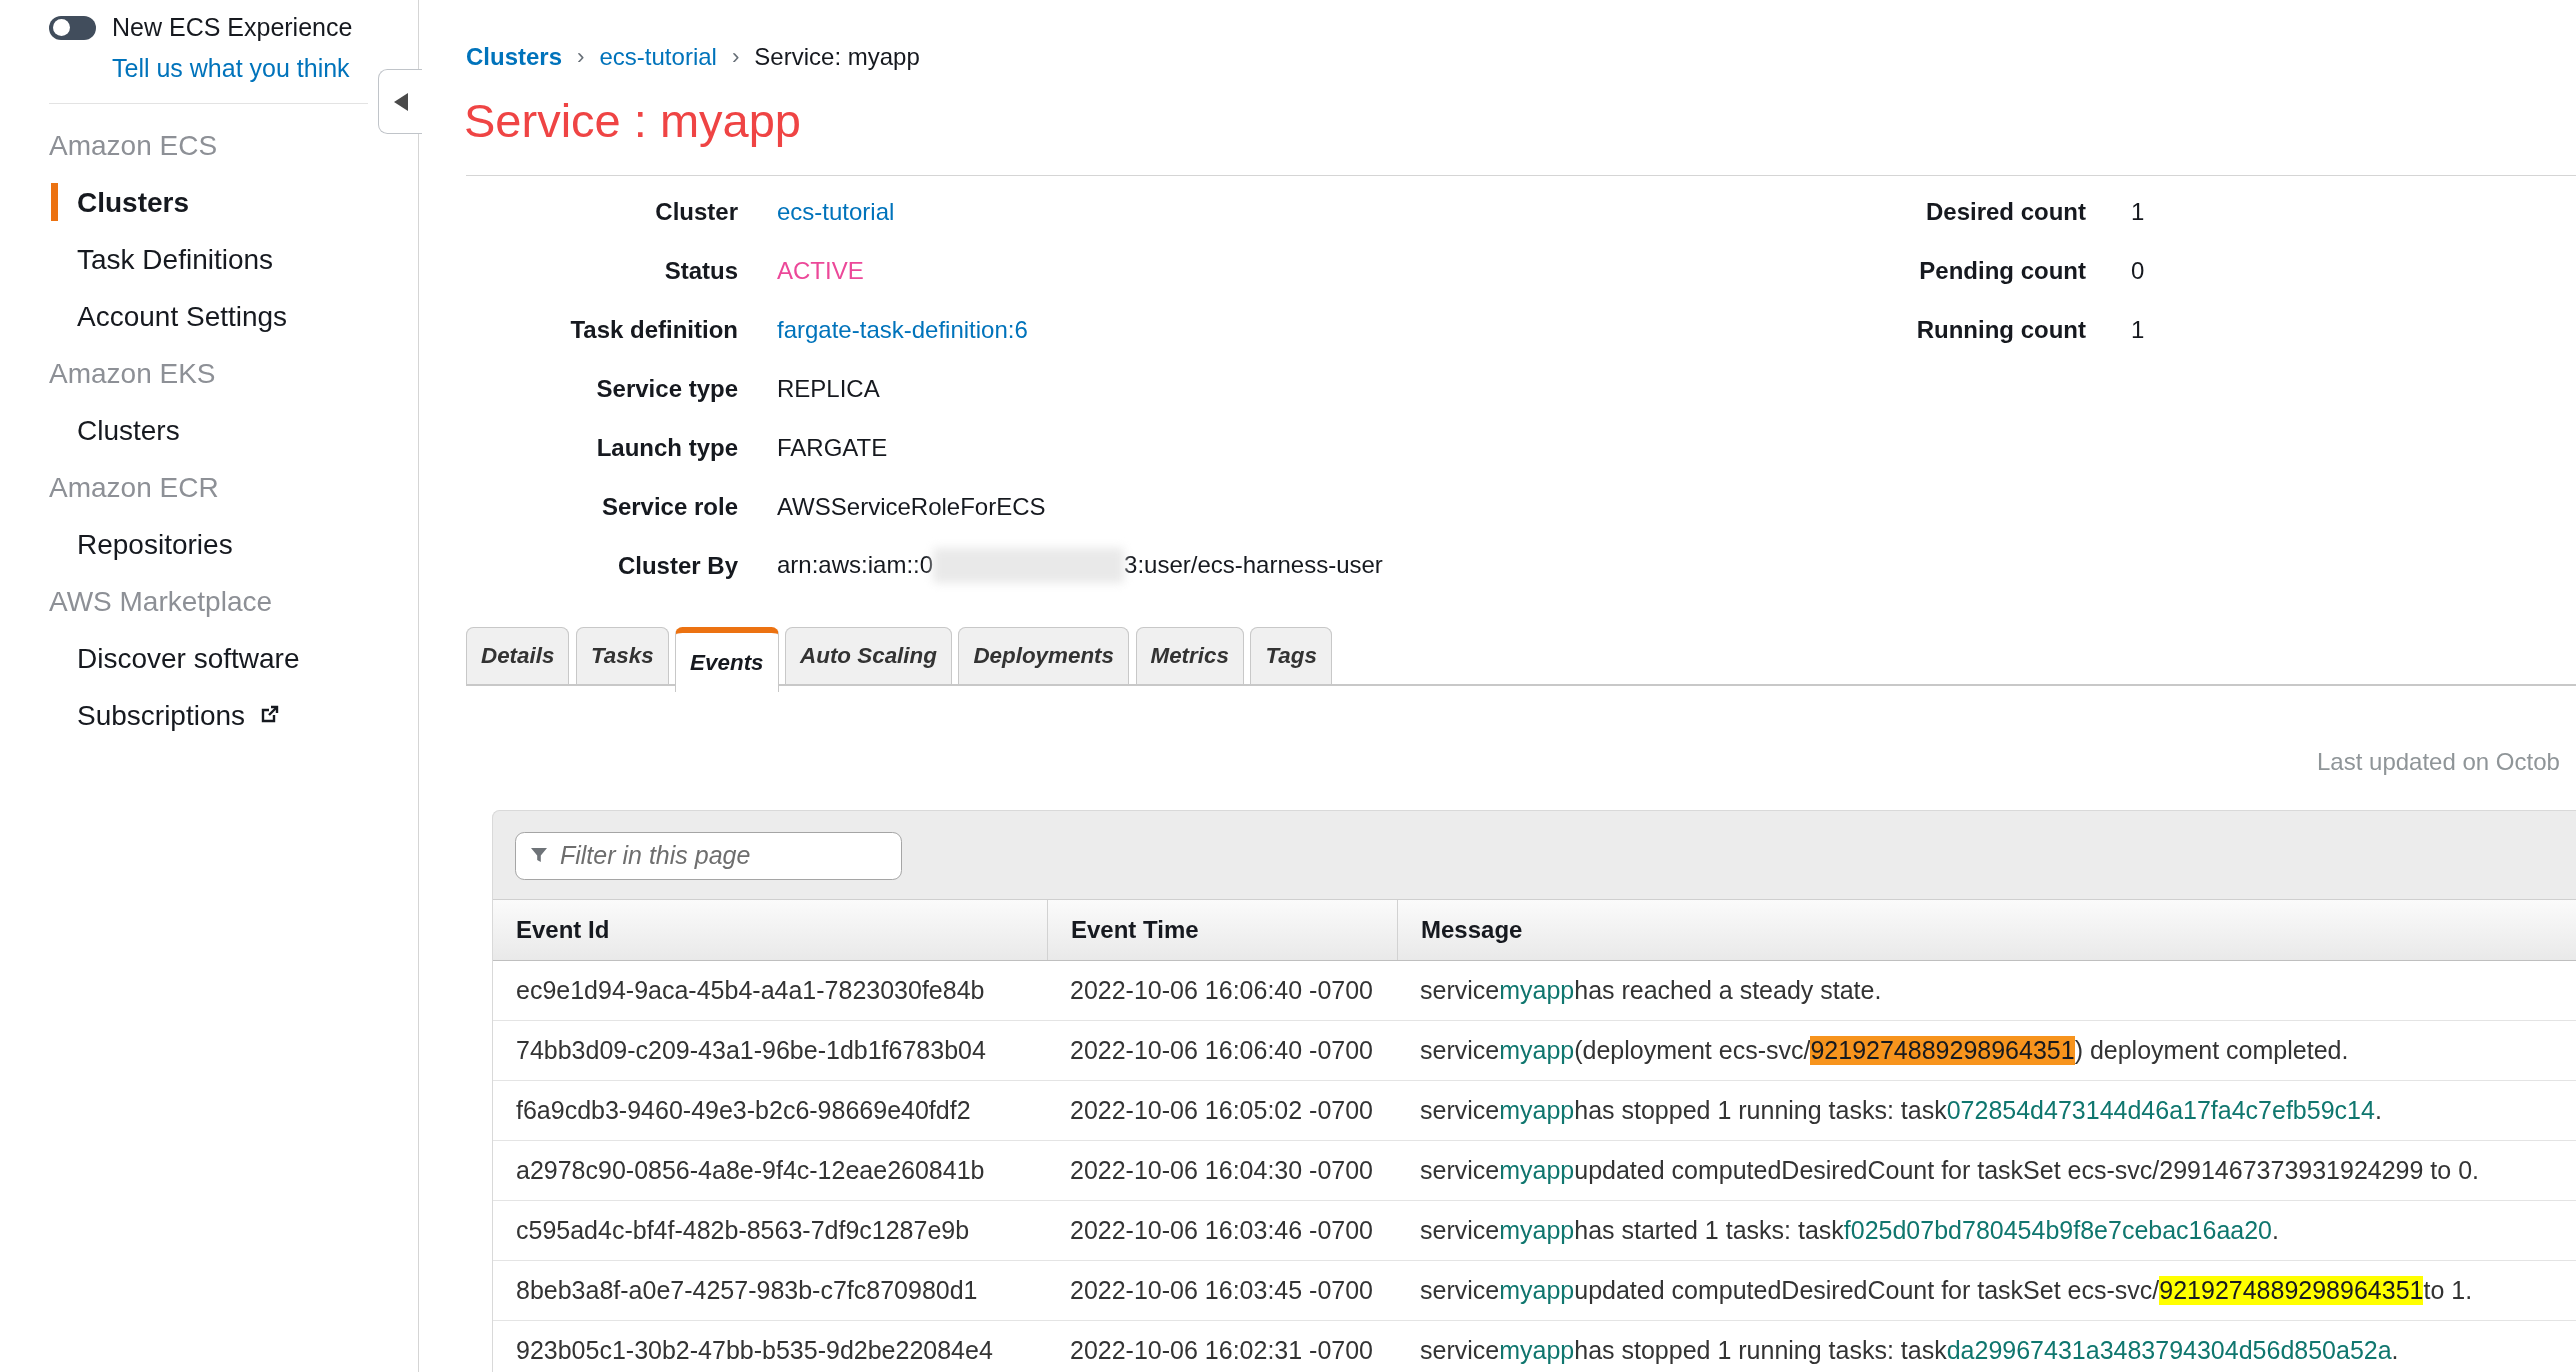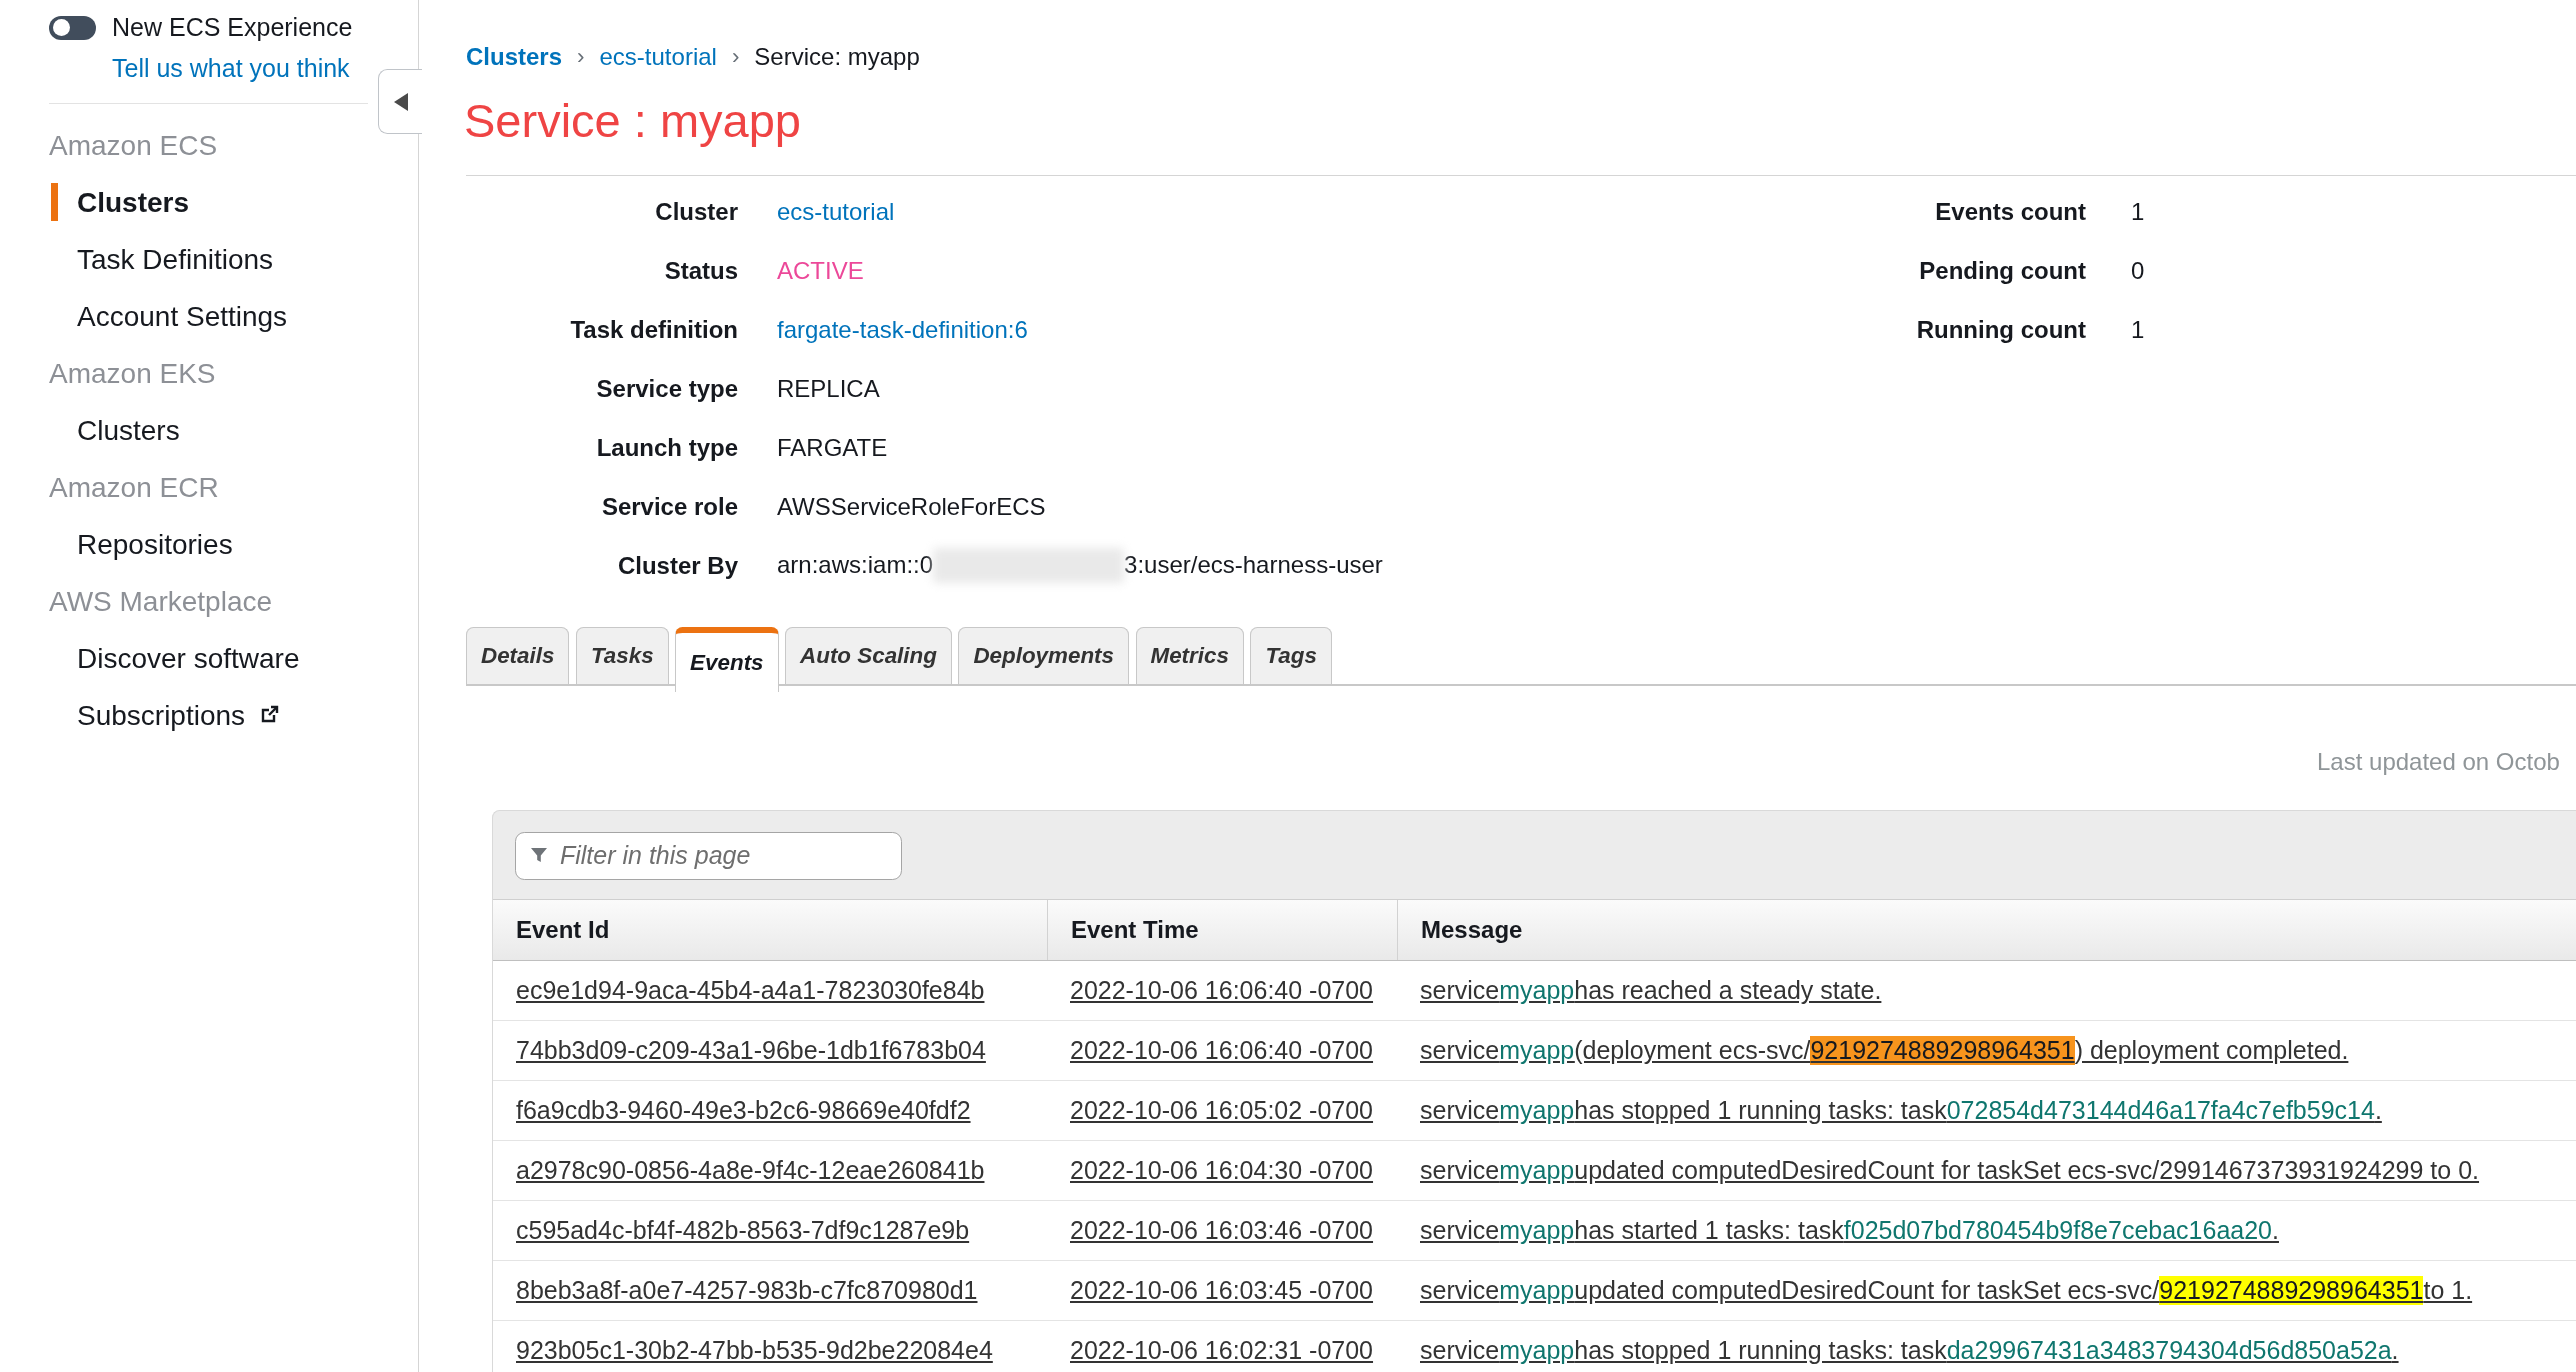--- a/index.html
+++ b/index.html
@@ -96,21 +96,21 @@
     border-top:0.9px solid #cfcfcf; border-bottom:0.9px solid #bfbfbf;
   }
   .hcell {
     display:flex; align-items:center; padding-left:23px; font-weight:bold; font-size:24px; color:#16191f;
   }
   .hcell.c2, .hcell.c3 { border-left:1.9px solid #d2d2d2; }
   .c1 { width:554px; flex:0 0 auto; }
   .c2 { width:350px; flex:0 0 auto; }
   .c3 { flex:1 1 auto; }
   .erow { display:flex; height:60px; background:#fff; border-bottom:1.9px solid #e4e4e4; font-size:25px; color:#333; }
-  .ecell { display:flex; align-items:center; padding-left:23px; white-space:nowrap; overflow:hidden;text-decoration:underline; }
+  .ecell { display:flex; align-items:center; padding-left:23px; white-space:nowrap; overflow:hidden; }
   .seg-link, .link { color:#0f766e; cursor:pointer; }
   .hl-orange { background:#f7941d; color:#16191f; }
   .hl-yellow { background:#ffff00; color:#16191f; }
 </style>
 </head>
 <body>
 
 <div class="app">
 
   <div class="sidebar">
@@ -210,21 +210,21 @@
     <div class="detail-value">AWSServiceRoleForECS</div>
   </div>
       <div class="detail-row">
     <div class="detail-label">Cluster By</div>
     <div class="detail-value"><span>arn:aws:iam::0</span><span class="redaction"></span><span>3:user/ecs-harness-user</span></div>
   </div>
     </div>
 
   <div class="counts">
       <div class="count-row">
-    <div class="count-label">Events count</div>
+    <div class="count-label">Desired count</div>
     <div class="count-value">1</div>
   </div>
       <div class="count-row">
     <div class="count-label">Pending count</div>
     <div class="count-value">0</div>
   </div>
       <div class="count-row">
     <div class="count-label">Running count</div>
     <div class="count-value">1</div>
   </div>

